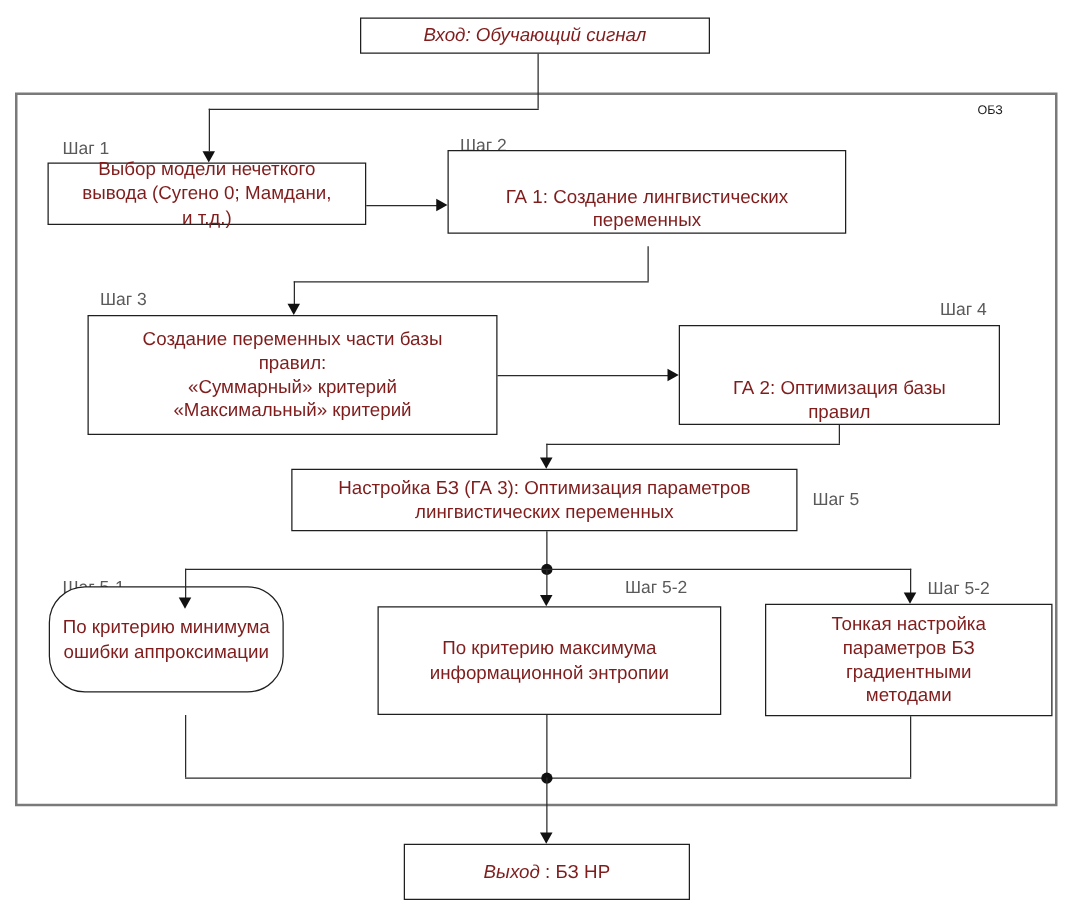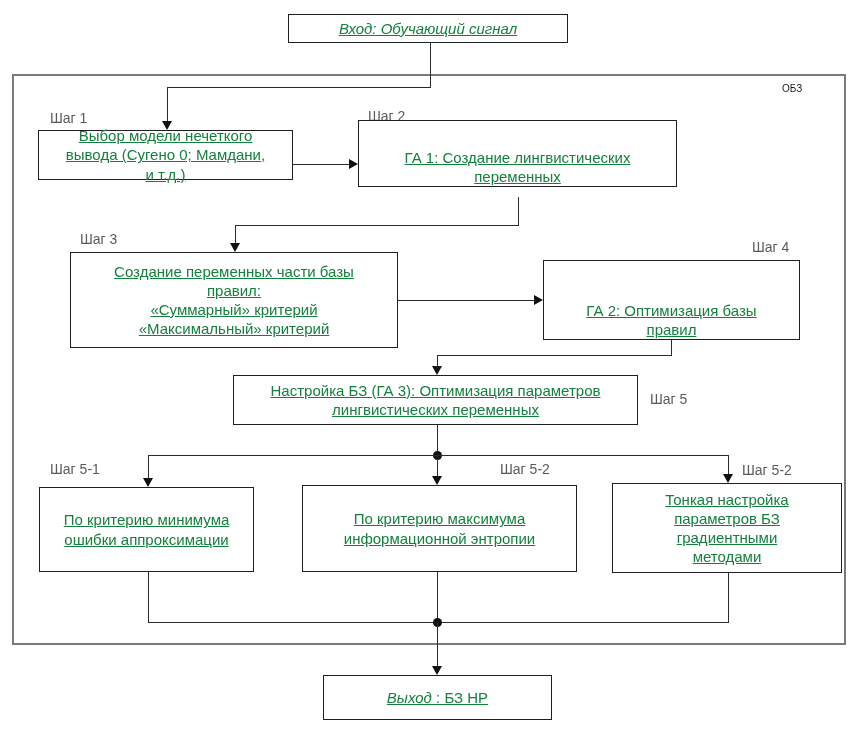--- a/index.html
+++ b/index.html
@@ -15,29 +15,29 @@
     border:2px solid #7a7a7a; background:transparent;
   }
   .obz-label {
     position:absolute; left:782px; top:83px; font-size:10px; color:#1a1a1a;
   }
   
   .node {
     position:absolute; border:1px solid #1f1f1f; background:#ffffff;
     display:flex; align-items:center; justify-content:center; text-align:center;
   }
-  .node-text { font-size:15px; line-height:1.28; white-space:pre-line; color:#15803d;text-decoration:underline; }
+  .node-text { font-size:15px; line-height:1.28; white-space:pre-line; color:#7f1d1d; }
   .italic { font-style:italic; }
   .b-input { left:288px; top:14px;  width:280px; height:29px; }
   .b-s1    { left:38px;  top:130px; width:255px; height:50px; }
   .b-s2    { left:358px; top:120px; width:319px; height:67px;align-items:flex-end; }
   .b-s3    { left:70px;  top:252px; width:328px; height:96px; }
   .b-s4    { left:543px; top:260px; width:257px; height:80px;align-items:flex-end; }
   .b-s5    { left:233px; top:375px; width:405px; height:50px; }
-  .b-s51   { left:39px;  top:487px; width:215px; height:85px; }
+  .b-s51   { left:39px;  top:469px; width:188px; height:85px;border-radius:29px; }
   .b-s52   { left:302px; top:485px; width:275px; height:87px; }
   .b-s53   { left:612px; top:483px; width:230px; height:90px; }
   .b-out   { left:323px; top:675px; width:229px; height:45px; }
   
   .step-label { position:absolute; font-size:14px; color:#5a5a5a; white-space:nowrap;text-align:right; }
   .l-s1  { left:50px;  top:110px; }
   .l-s2  { left:368px; top:108px; }
   .l-s3  { left:80px;  top:231px; }
   .l-s4  { left:752px; top:239px; }
   .l-s5  { left:650px; top:391px; }

